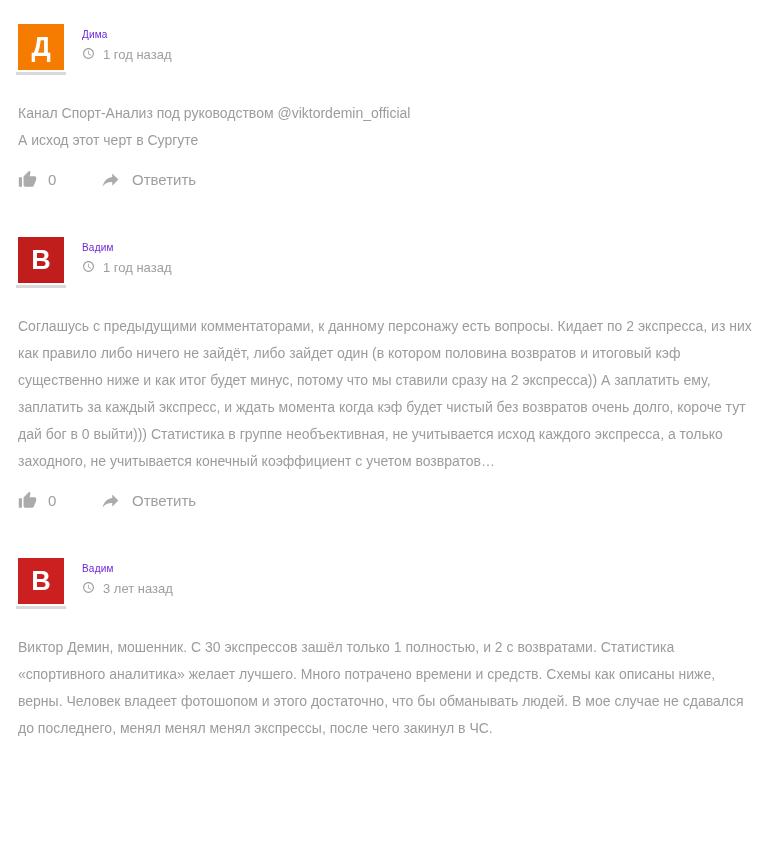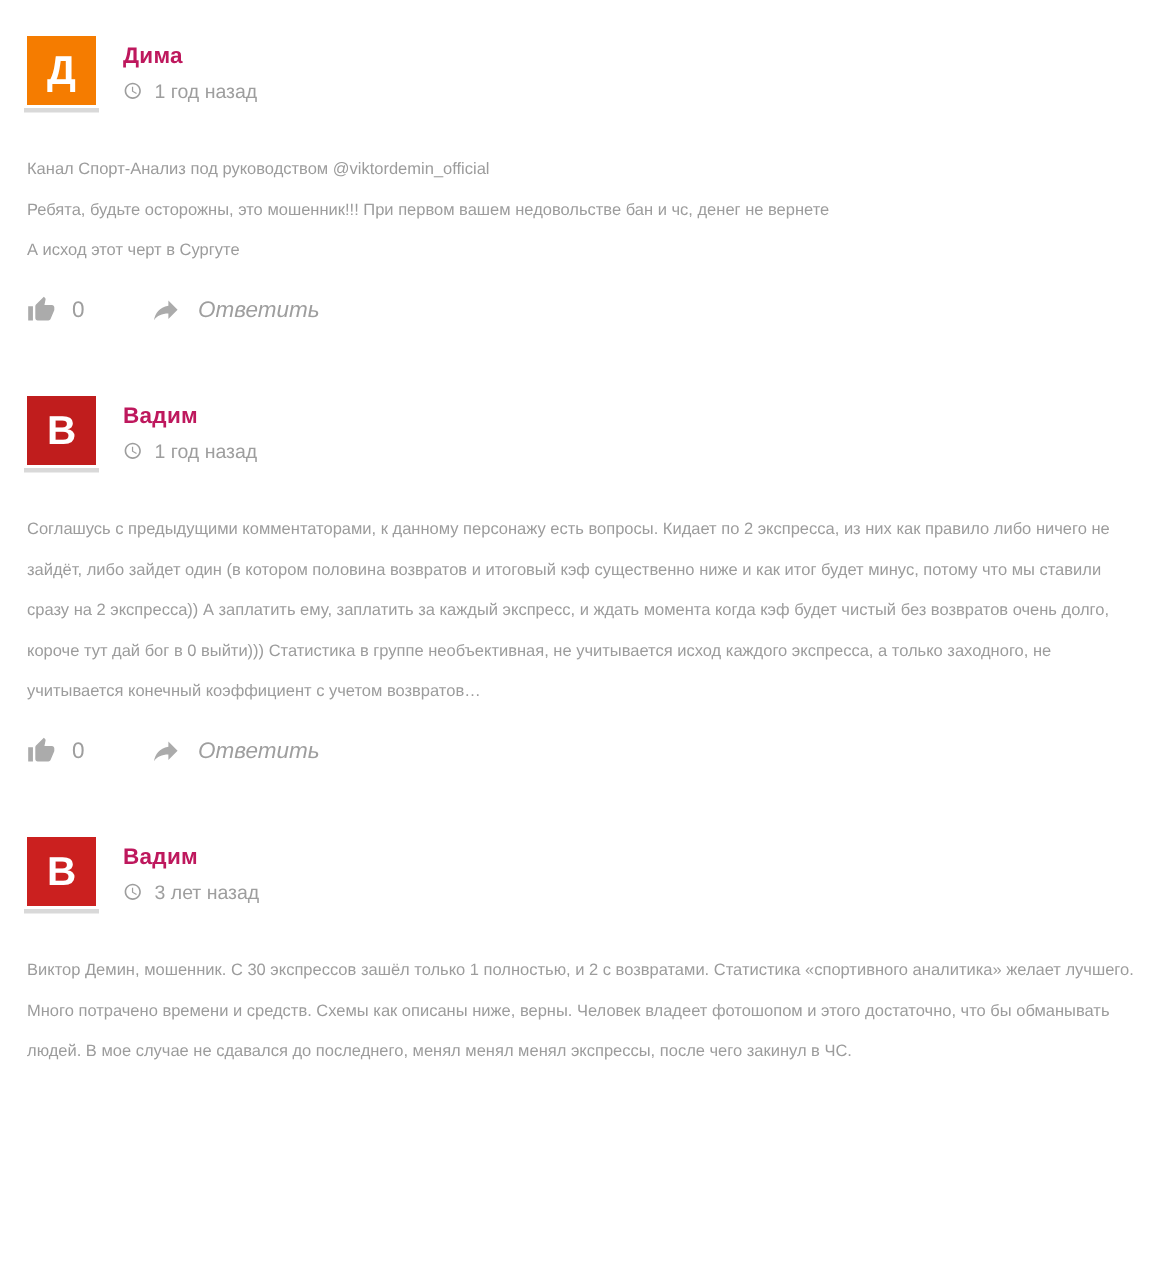--- a/index.html
+++ b/index.html
@@ -35,40 +35,39 @@
     color: #ffffff;
     font-size: 27px;
     font-weight: bold;
     user-select: none;
   }
   .comment-meta {
     margin-left: 16px;
     padding-top: 5px;
   }
   .author-name {
-    color: #be185d;
-    font-size: 15px;
-    font-weight: bold;
+    color: #6d28d9;
+    font-size: 10px;
+    font-weight: normal;
     letter-spacing: .2px;
   }
   .time-row {
     margin-top: 7px;
     display: flex;
-    align-items: center;
     color: #9e9e9e;
     font-size: 13px;
   }
   .time-row svg {
     margin-right: 8px;
     display: block;
   }
   .comment-body {
     margin-top: 25px;
     color: #9c9c9c;
-    font-size: 11px;
+    font-size: 14px;
     line-height: 27px;
   }
   .comment-body p {
     margin: 0;
   }
   .comment-footer {
     margin-top: 15px;
     display: flex;
     align-items: center;
     color: #9e9e9e;
@@ -81,21 +80,20 @@
   }
   .like-count {
     margin-left: 11px;
     min-width: 10px;
   }
   .reply-button {
     display: flex;
     align-items: center;
     margin-left: 42px;
     cursor: pointer;
-    font-style: italic;
   }
   .reply-label {
     margin-left: 11px;
   }
   .icon { display: block; }
 </style>
 </head>
 <body>
 
 <div class="comments-list">
@@ -110,21 +108,20 @@
         <div class="time-row">
           <svg class="icon" width="13" height="13" viewBox="0 0 24 24" fill="#9e9e9e">
               <path d="M11.99 2C6.47 2 2 6.48 2 12s4.47 10 9.99 10C17.52 22 22 17.52 22 12S17.52 2 11.99 2zM12 20c-4.42 0-8-3.58-8-8s3.58-8 8-8 8 3.58 8 8-3.58 8-8 8zm.5-13H11v6l5.25 3.15.75-1.23-4.5-2.67z"></path>
             </svg>
           <span>1 год назад</span>
         </div>
       </div>
     </div>
     <div class="comment-body">
       <p>Канал Спорт-Анализ под руководством @viktordemin_official</p>
-      <p>Ребята, будьте осторожны, это мошенник!!! При первом вашем недовольстве бан и чс, денег не вернете</p>
       <p>А исход этот черт в Сургуте</p>
     </div>
     <div class="comment-footer">
       <div class="like-button">
         <svg class="icon" width="19" height="19" viewBox="0 0 24 24" fill="#ababab">
             <path d="M1 21h4V9H1v12zM23 10c0-1.1-.9-2-2-2h-6.31l.95-4.57.03-.32c0-.41-.17-.79-.44-1.06L14.17 1 7.58 7.59C7.22 7.95 7 8.45 7 9v10c0 1.1.9 2 2 2h9c.83 0 1.54-.5 1.84-1.22l3.02-7.05c.09-.23.14-.47.14-.73v-2z"></path>
           </svg>
         <span class="like-count">0</span>
       </div>
       <div class="reply-button">

